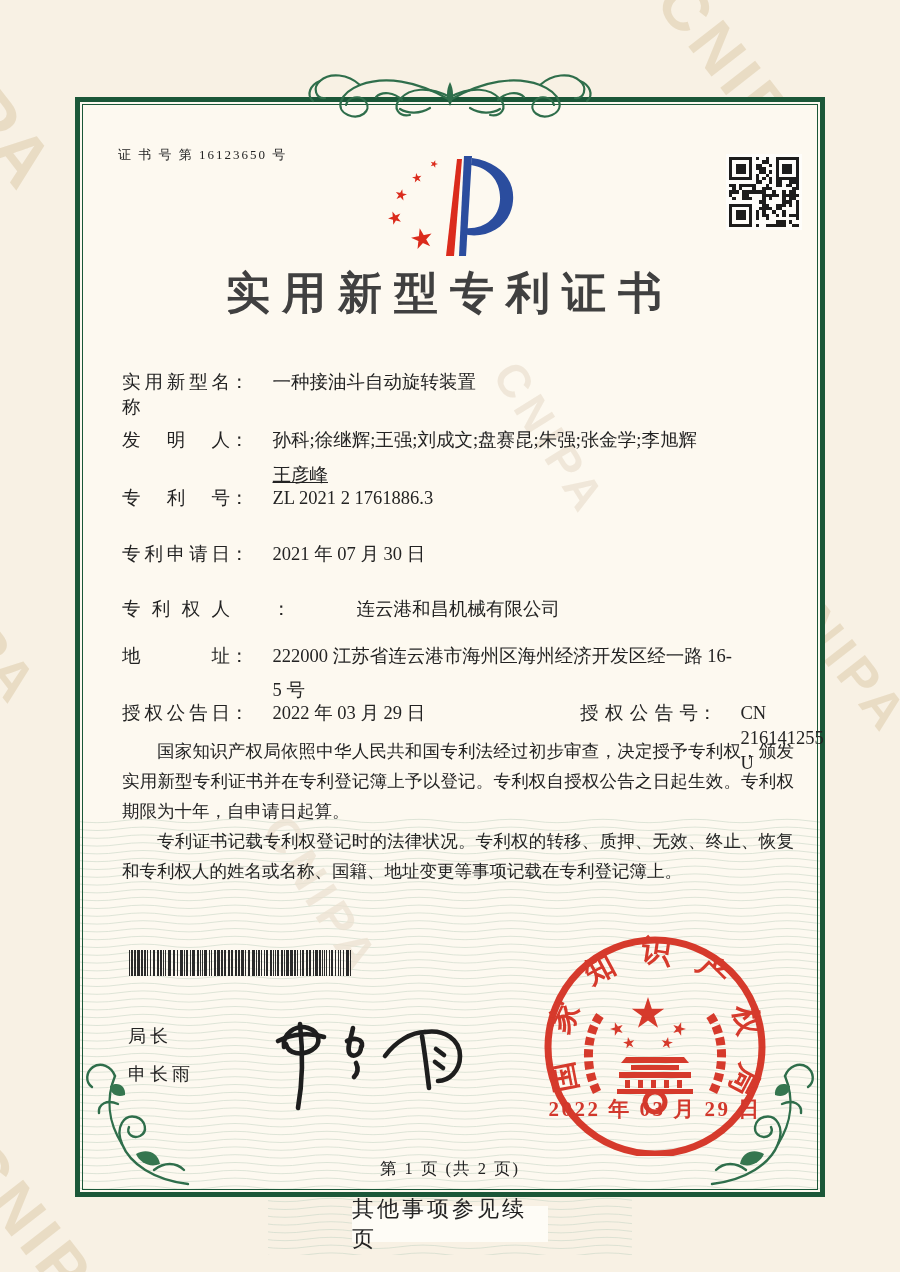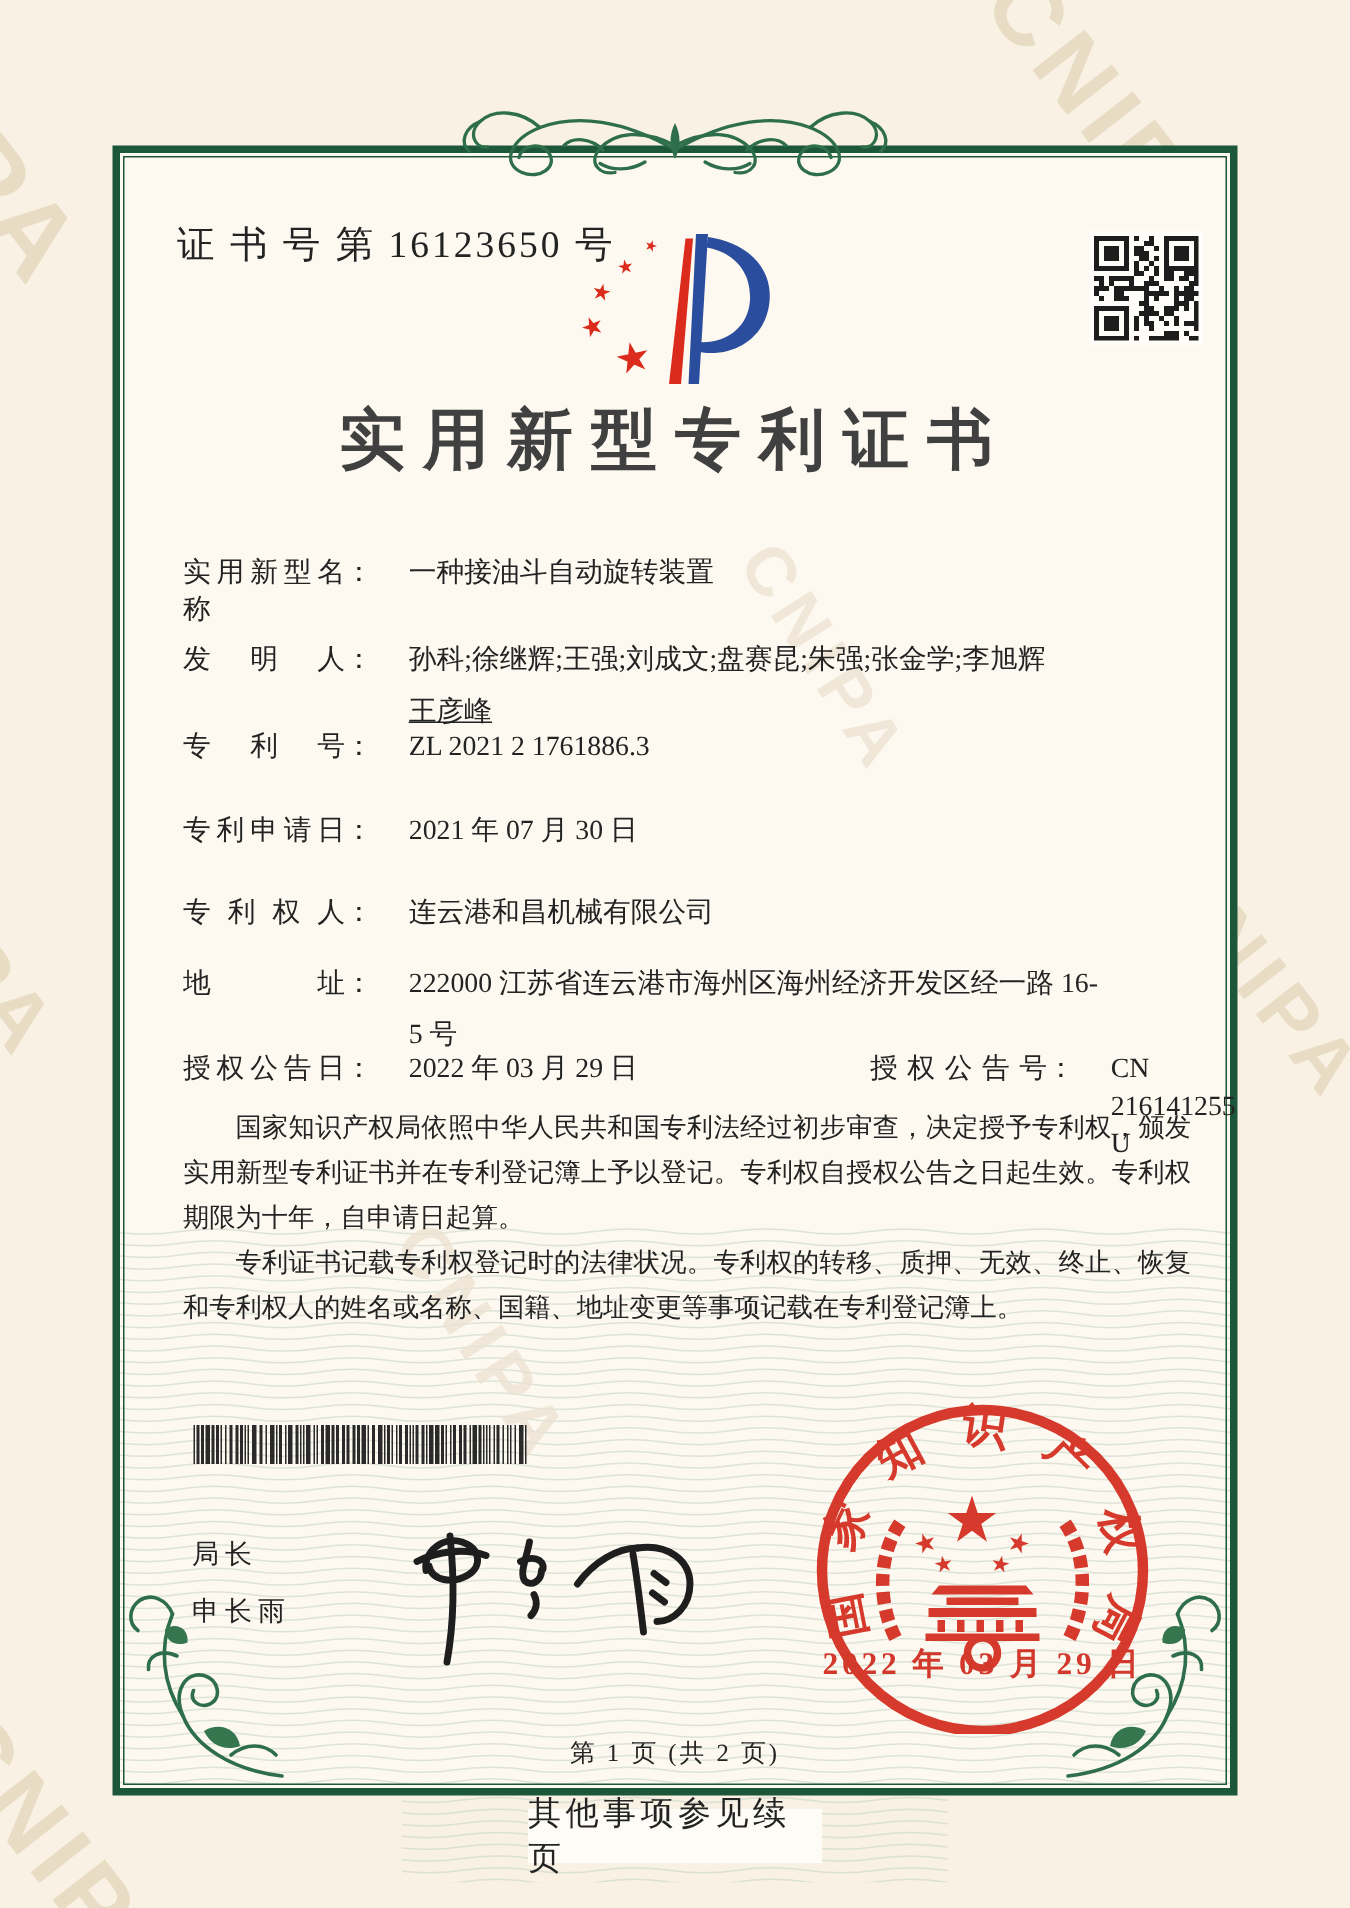--- a/index.html
+++ b/index.html
@@ -21,21 +21,21 @@
     position:absolute; left:75px; top:97px; width:740px; height:1090px;
     border:5px solid #1b5738;
   }
   .frame::after{
     content:""; position:absolute; inset:2px; border:1.5px solid #1b5738;
   }
   .flourish{position:absolute; left:290px; top:64px; width:320px; height:72px;}
   .corner{position:absolute; width:115px; height:132px;}
   .corner.left{left:80px; top:1058px;}
   .corner.right{left:705px; top:1058px; transform:scaleX(-1);}
-  .cert-no{position:absolute; left:118px; top:146px; font-size:25px; letter-spacing:2px;}
+  .cert-no{position:absolute; left:118px; top:146px; font-size:13px; letter-spacing:2px;}
   .logo{position:absolute; left:352px; top:146px; width:200px; height:116px;}
   .qr{position:absolute; left:726px; top:154px; width:76px; height:76px; background:#fefdfa; padding:3px; box-sizing:border-box;}
   .title{
     position:absolute; left:0; top:264px; width:100%; text-align:center;
     font-size:44px; font-weight:bold; letter-spacing:12px; color:#404040;
   }
   .row{position:absolute; left:122px; display:flex; font-size:18.5px; line-height:1.35;}
   .row .lbl{width:108px; flex:none; text-align:justify; text-align-last:justify;}
   .row .col{flex:none; margin-right:8px;}
   .row .val{max-width:545px;margin-left:16px;}
@@ -456,21 +456,21 @@
     <span class="col">：</span>
     <div class="val">ZL 2021 2 1761886.3</div>
   </div>
 
   <div class="row" style="top:542px;">
     <span class="lbl">专利申请日</span>
     <span class="col">：</span>
     <div class="val">2021 年 07 月 30 日</div>
   </div>
 
-  <div class="row" style="top:597px;">
+  <div class="row" style="top:597px;gap:42px;">
     <span class="lbl">专利权人</span>
     <span class="col">：</span>
     <div class="val">连云港和昌机械有限公司</div>
   </div>
 
   <div class="row" style="top:644px;">
     <span class="lbl">地址</span>
     <span class="col">：</span>
     <div class="val">
       <div>222000 江苏省连云港市海州区海州经济开发区经一路 16-</div>

